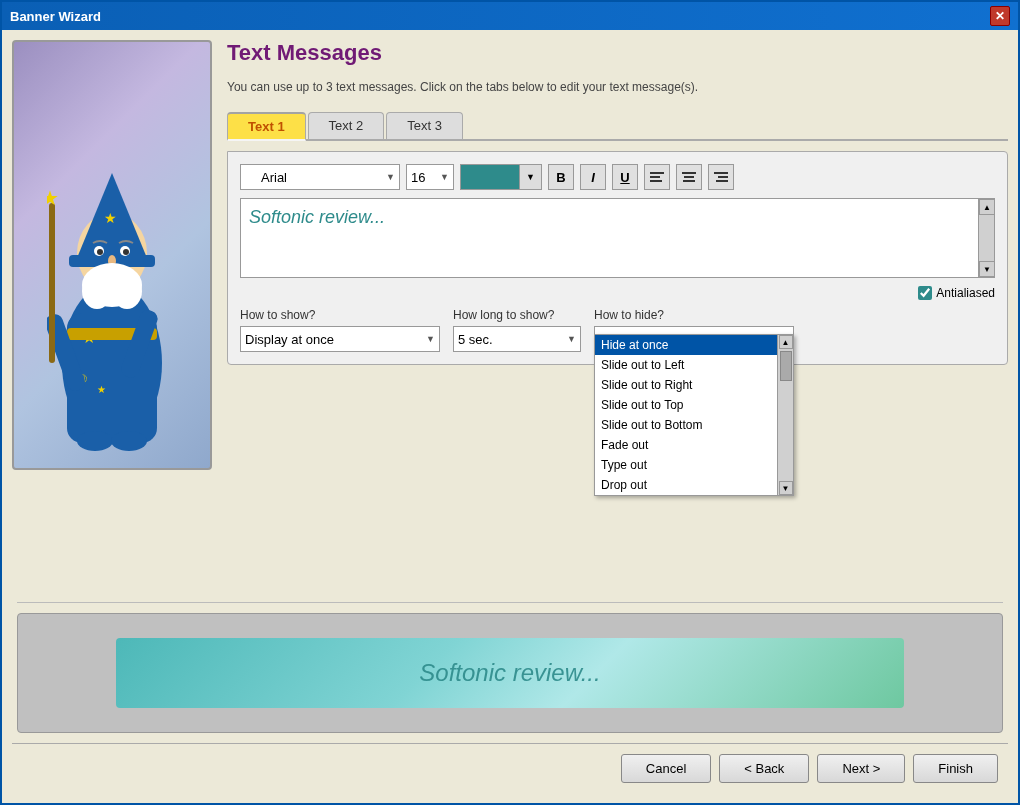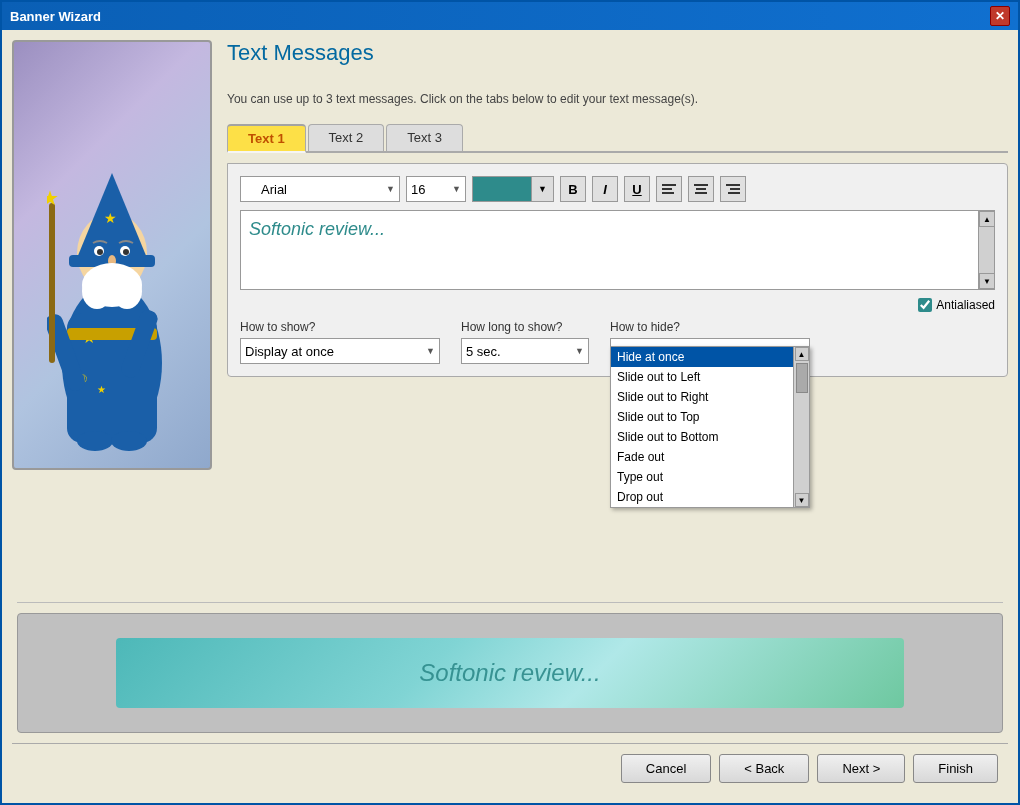--- a/index.html
+++ b/index.html
@@ -97,23 +97,23 @@
 
     .right-panel {
       flex: 1;
       display: flex;
       flex-direction: column;
       gap: 10px;
     }
 
     .section-title {
       font-size: 22px;
-      font-weight: normal;
-      color: #0369a1;
-      margin-bottom: 16px;
+      font-weight: bold;
+      color: #701a75;
+      margin-bottom: 4px;
     }
 
     .section-desc {
       font-size: 12px;
       color: #444;
       margin-bottom: 8px;
     }
 
     
     .tabs {
@@ -181,21 +181,21 @@
       font-size: 9px;
       position: absolute;
       right: 5px;
       top: 50%;
       transform: translateY(-50%);
       pointer-events: none;
       color: #555;
     }
 
     .size-select {
-      width: 60px;
+      width: 48px;
       height: 26px;
       border: 1px solid #999;
       background: white;
       padding: 2px 4px;
       font-size: 13px;
       appearance: none;
       -webkit-appearance: none;
       cursor: pointer;
     }
 
@@ -327,21 +327,21 @@
     }
 
     .checkbox-input {
       width: 14px;
       height: 14px;
       accent-color: #2e8b8b;
     }
 
     .show-hide-row {
       display: flex;
-      gap: 21px;
+      gap: 13px;
       align-items: flex-start;
       flex-wrap: wrap;
     }
 
     .show-hide-group {
       display: flex;
       flex-direction: column;
       gap: 4px;
     }
 

